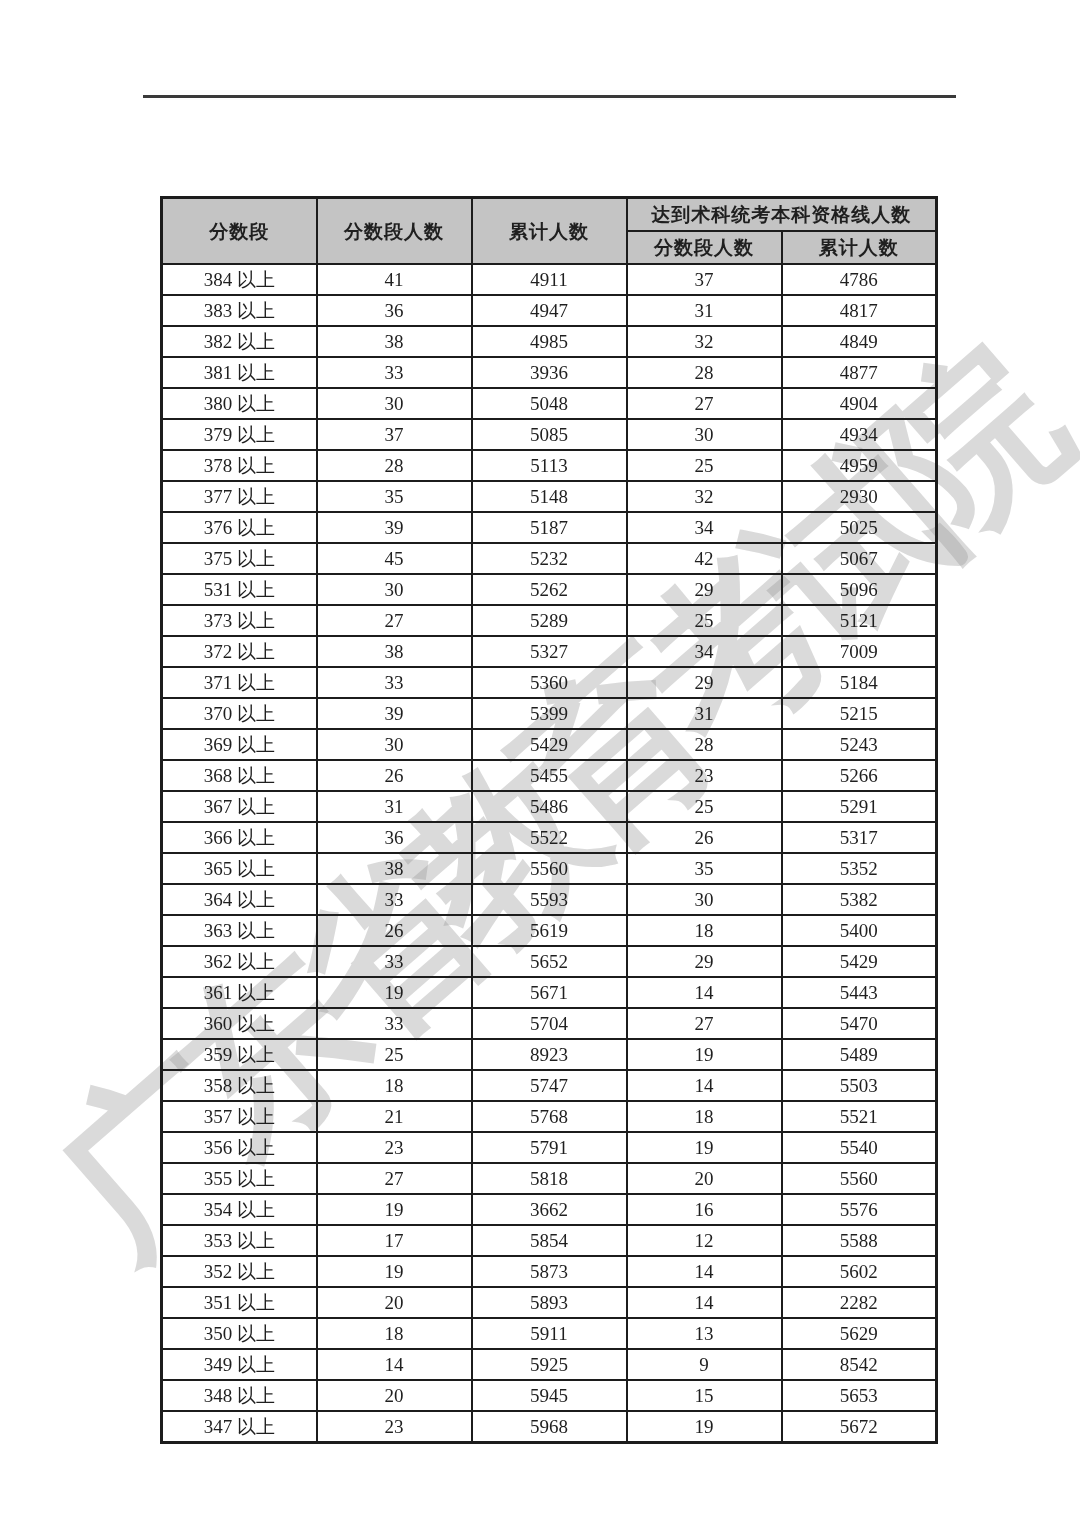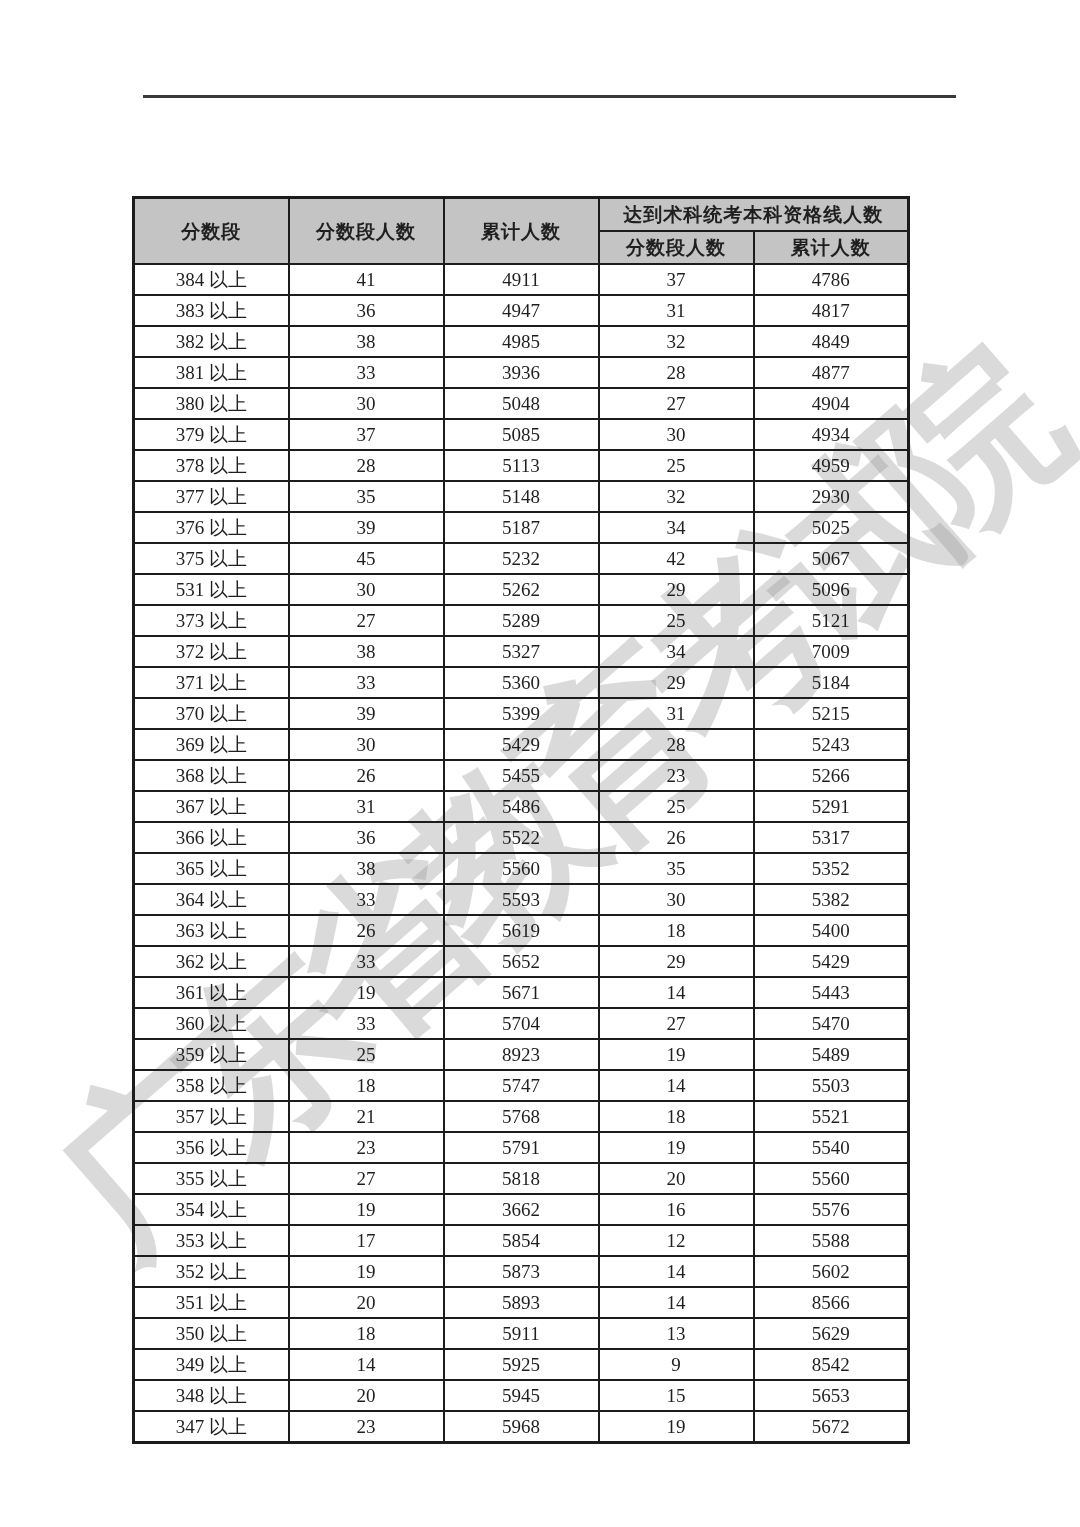--- a/index.html
+++ b/index.html
@@ -34,21 +34,21 @@
     font-weight: bold;
     letter-spacing: -26px;
     color: rgba(150, 150, 150, 0.35);
     white-space: nowrap;
     z-index: 0;
     pointer-events: none;
   }
 
   table.score-table {
     position: absolute;
-    left: 132px;
+    left: 160px;
     top: 196px;
     width: 778px;
     border-collapse: collapse;
     table-layout: fixed;
     z-index: 1;
     font-family: "Liberation Serif", "DejaVu Serif", serif;
   }
 
   table.score-table col { width: 20%; }
 
@@ -339,21 +339,21 @@
           <td>19</td>
           <td>5873</td>
           <td>14</td>
           <td>5602</td>
         </tr>
         <tr>
           <td>351 以上</td>
           <td>20</td>
           <td>5893</td>
           <td>14</td>
-          <td>8566</td>
+          <td>2282</td>
         </tr>
         <tr>
           <td>350 以上</td>
           <td>18</td>
           <td>5911</td>
           <td>13</td>
           <td>5629</td>
         </tr>
         <tr>
           <td>349 以上</td>

